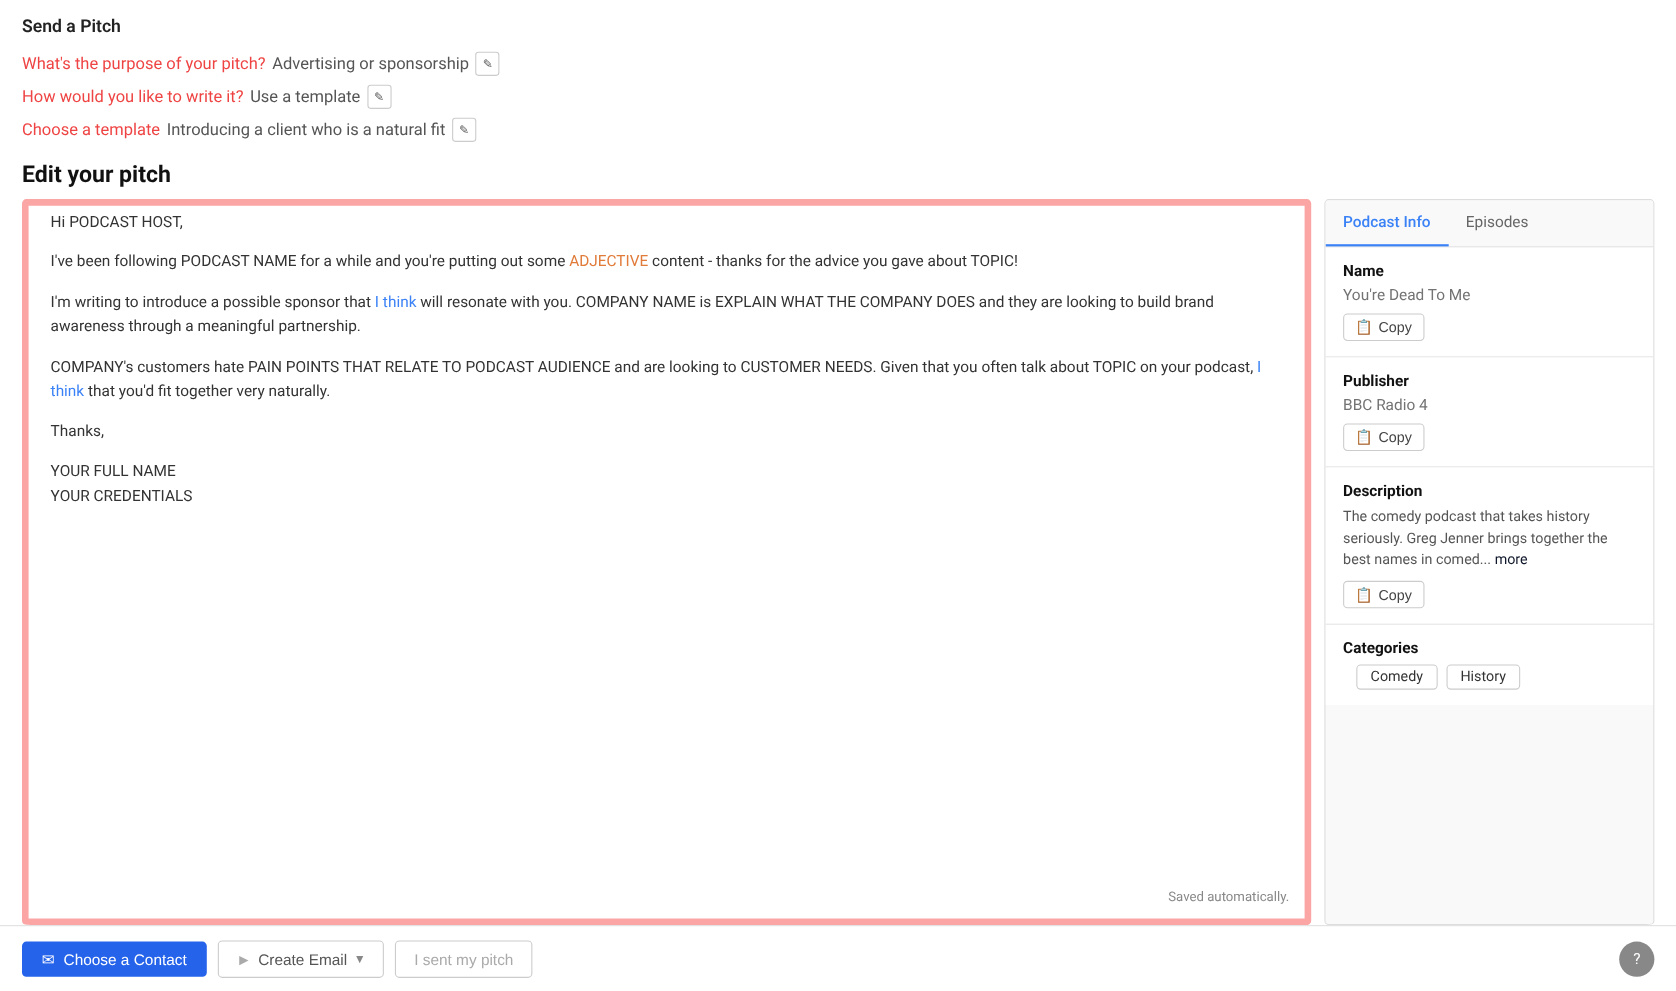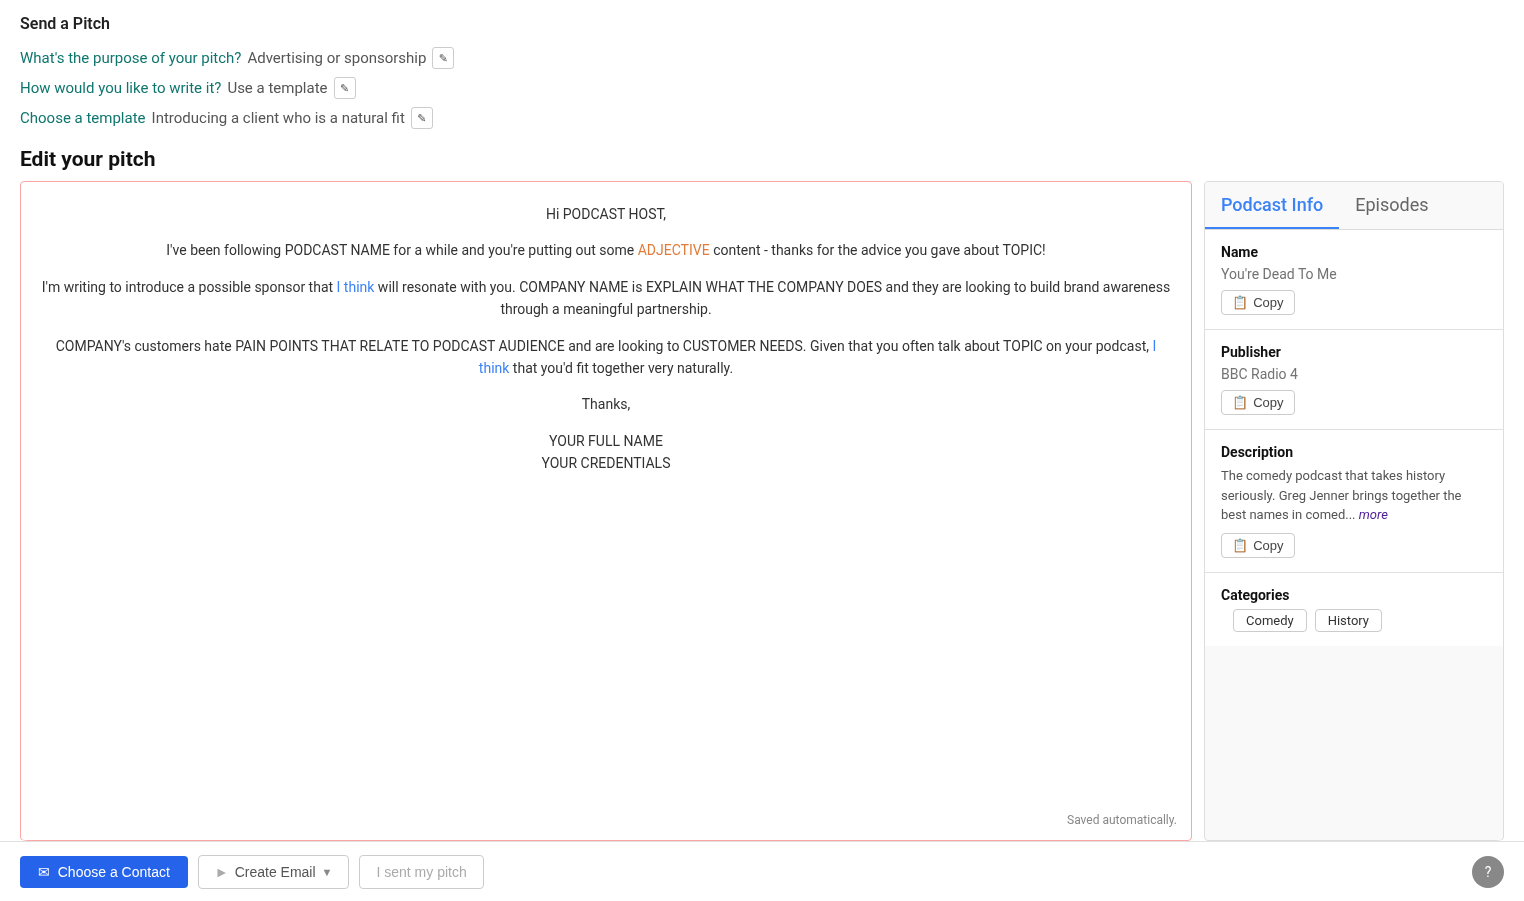--- a/index.html
+++ b/index.html
@@ -32,21 +32,21 @@
     }
 
     .meta-row {
       display: flex;
       align-items: center;
       margin-bottom: 8px;
       font-size: 15px;
     }
 
     .meta-label {
-      color: #0f766e;
+      color: #ef4444;
       margin-right: 6px;
     }
 
     .meta-value {
       color: #555;
     }
 
     .edit-icon {
       display: inline-flex;
       align-items: center;
@@ -70,30 +70,29 @@
 
     .editor-area {
       display: flex;
       flex: 1;
       gap: 0;
       min-height: 0;
     }
 
     .pitch-editor {
       flex: 1;
-      border: 1px solid #fca5a5;
-      border-radius: 4px;
-      padding: 21px 20px;
+      border: 6px solid #fca5a5;
+      border-radius: 4px;
+      padding: 4px 20px;
       font-size: 14px;
       line-height: 1.6;
       color: #333;
       overflow-y: auto;
       position: relative;
       background: #fff;
-      text-align: center;
     }
 
     .pitch-editor p {
       margin-bottom: 14px;
     }
 
     .pitch-editor .highlight-orange {
       color: #e07b39;
     }
 
@@ -119,21 +118,21 @@
     }
 
     .sidebar-tabs {
       display: flex;
       border-bottom: 1px solid #ddd;
       background: #f9f9f9;
     }
 
     .sidebar-tab {
       padding: 12px 16px;
-      font-size: 18px;
+      font-size: 14px;
       cursor: pointer;
       color: #666;
       border-bottom: 2px solid transparent;
     }
 
     .sidebar-tab.active {
       color: #3b82f6;
       border-bottom: 2px solid #3b82f6;
       font-weight: 500;
     }
@@ -189,24 +188,23 @@
     .category-badge {
       border: 1px solid #ccc;
       border-radius: 4px;
       padding: 3px 12px;
       font-size: 13px;
       color: #333;
       background: #fff;
     }
 
     .more-link {
-      color: #4c1d95;
+      color: #0f172a;
       cursor: pointer;
       text-decoration: none;
-      font-style: italic;
     }
 
     .bottom-bar {
       height: 60px;
       background: #fff;
       border-top: 1px solid #e0e0e0;
       display: flex;
       align-items: center;
       padding: 0 20px;
       gap: 10px;

